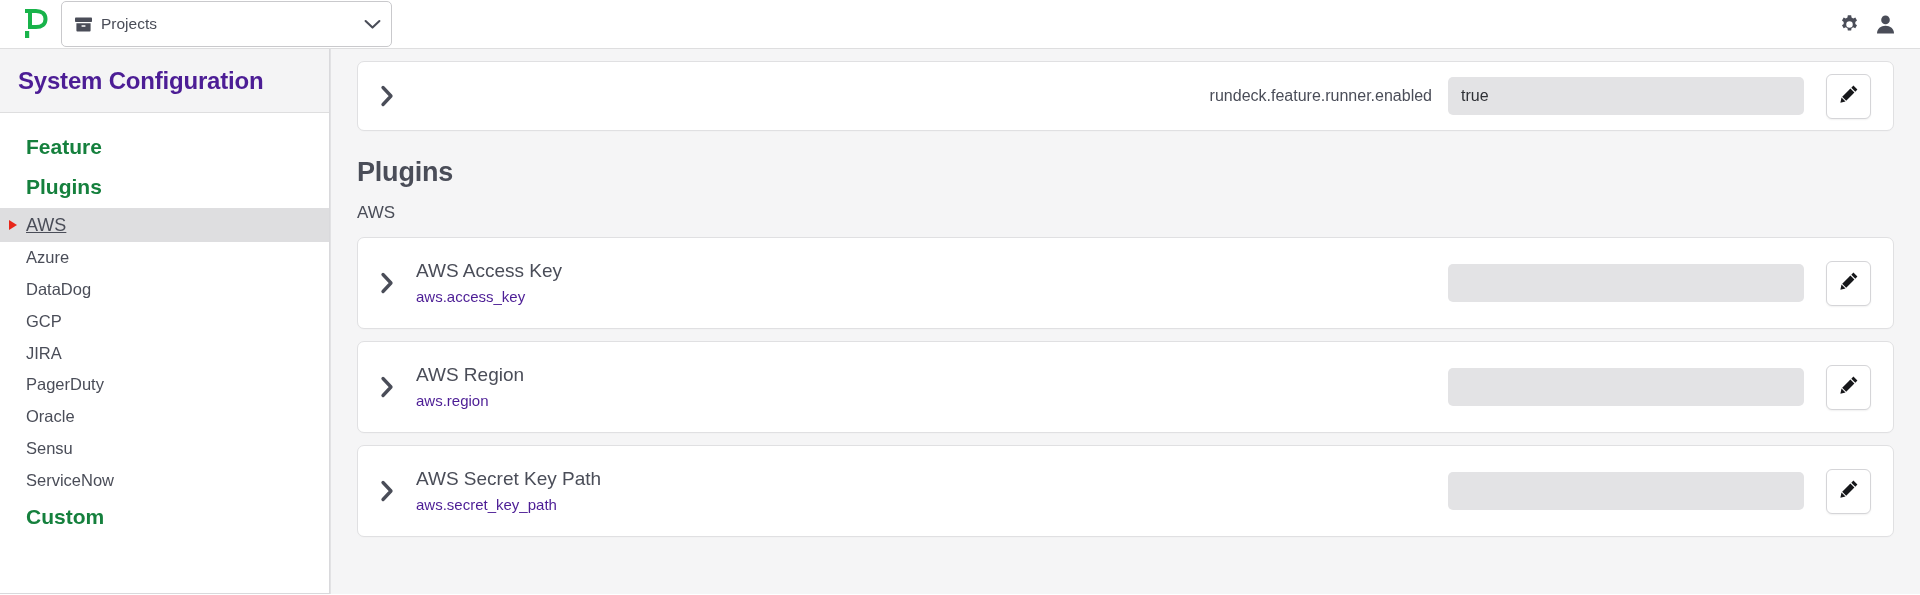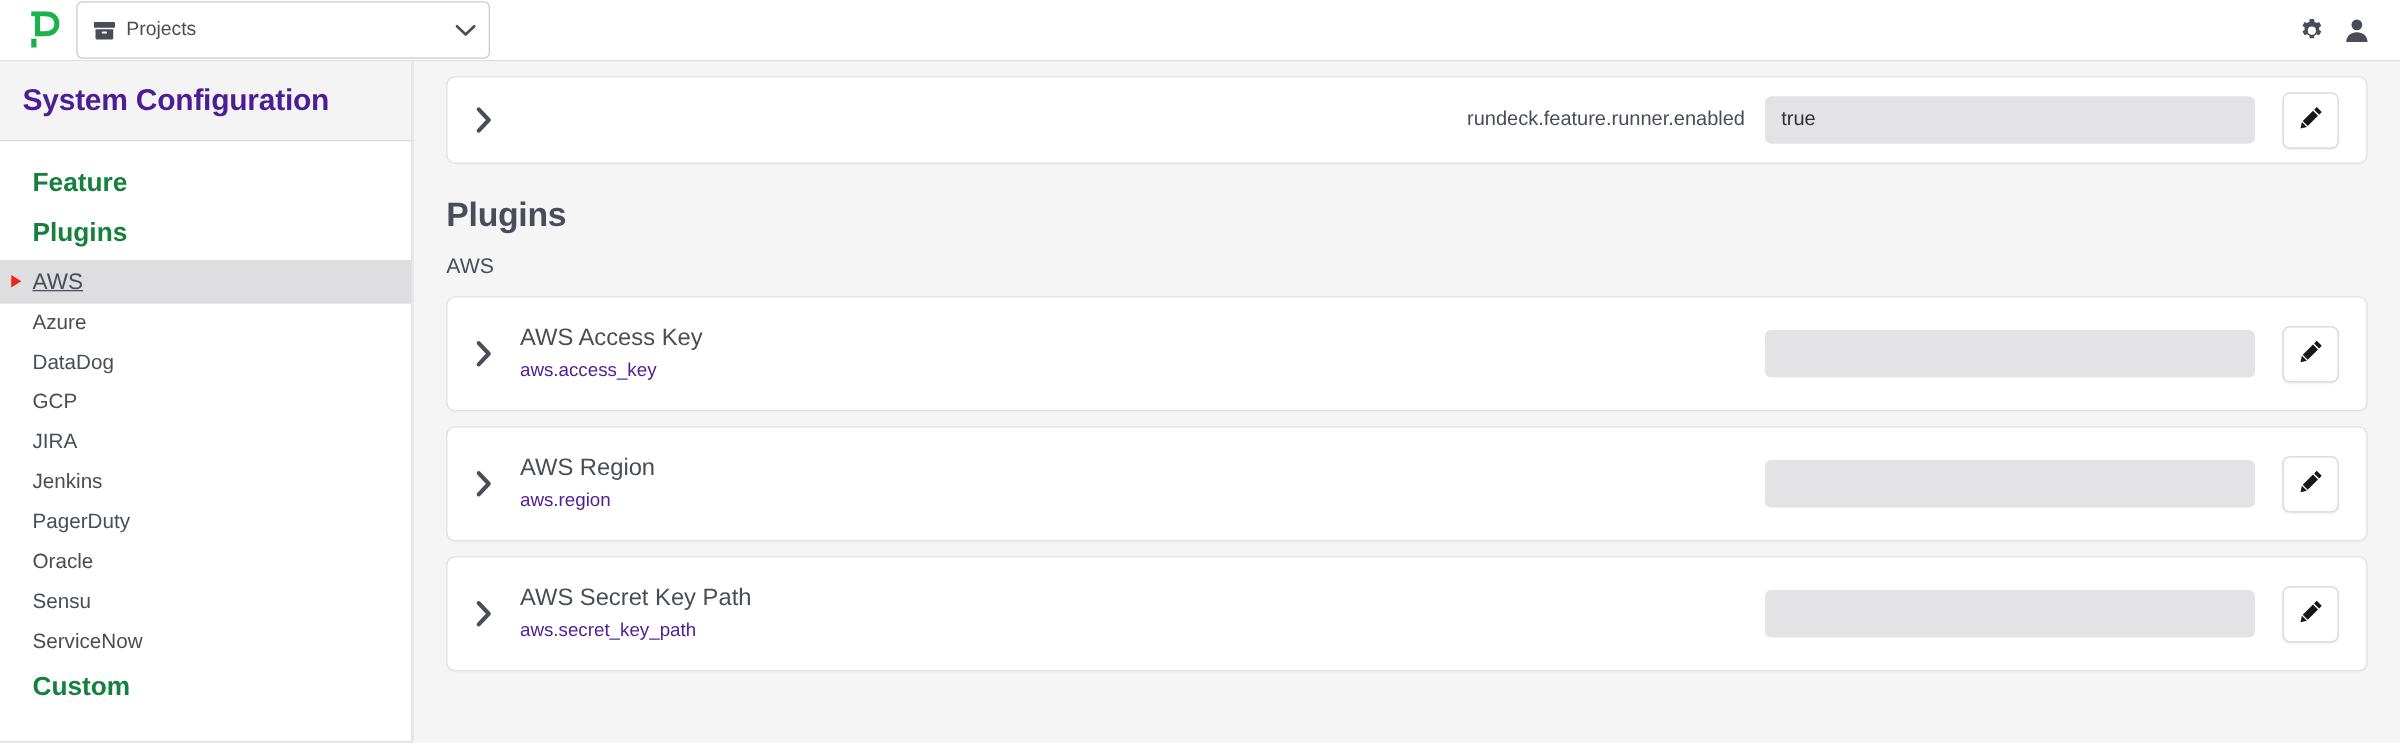--- a/index.html
+++ b/index.html
@@ -198,21 +198,21 @@
     text-align: right;
   }
   .row-key {
     font-size: 15px;
     color: #4c1d95;
     line-height: 1.5;
     margin-top: 2px;
   }
   .row-value {
     flex: 0 0 auto;
-    width: 392px;
+    width: 356px;
     height: 38px;
     background: #e3e3e5;
     border: none;
     border-radius: 5px;
     display: flex;
     align-items: center;
     padding: 0 13px;
     font-size: 16px;
     color: #2f3136;
     margin-right: 22px;
@@ -326,24 +326,20 @@
           <div class="nav-item">
             
             <span class="nav-item-label">GCP</span>
           </div>
 
           <div class="nav-item">
             
             <span class="nav-item-label">JIRA</span>
           </div>
 
-          <div class="nav-item">
-            
-            <span class="nav-item-label">Jenkins</span>
-          </div>
 
           <div class="nav-item">
             
             <span class="nav-item-label">PagerDuty</span>
           </div>
 
           <div class="nav-item">
             
             <span class="nav-item-label">Oracle</span>
           </div>

